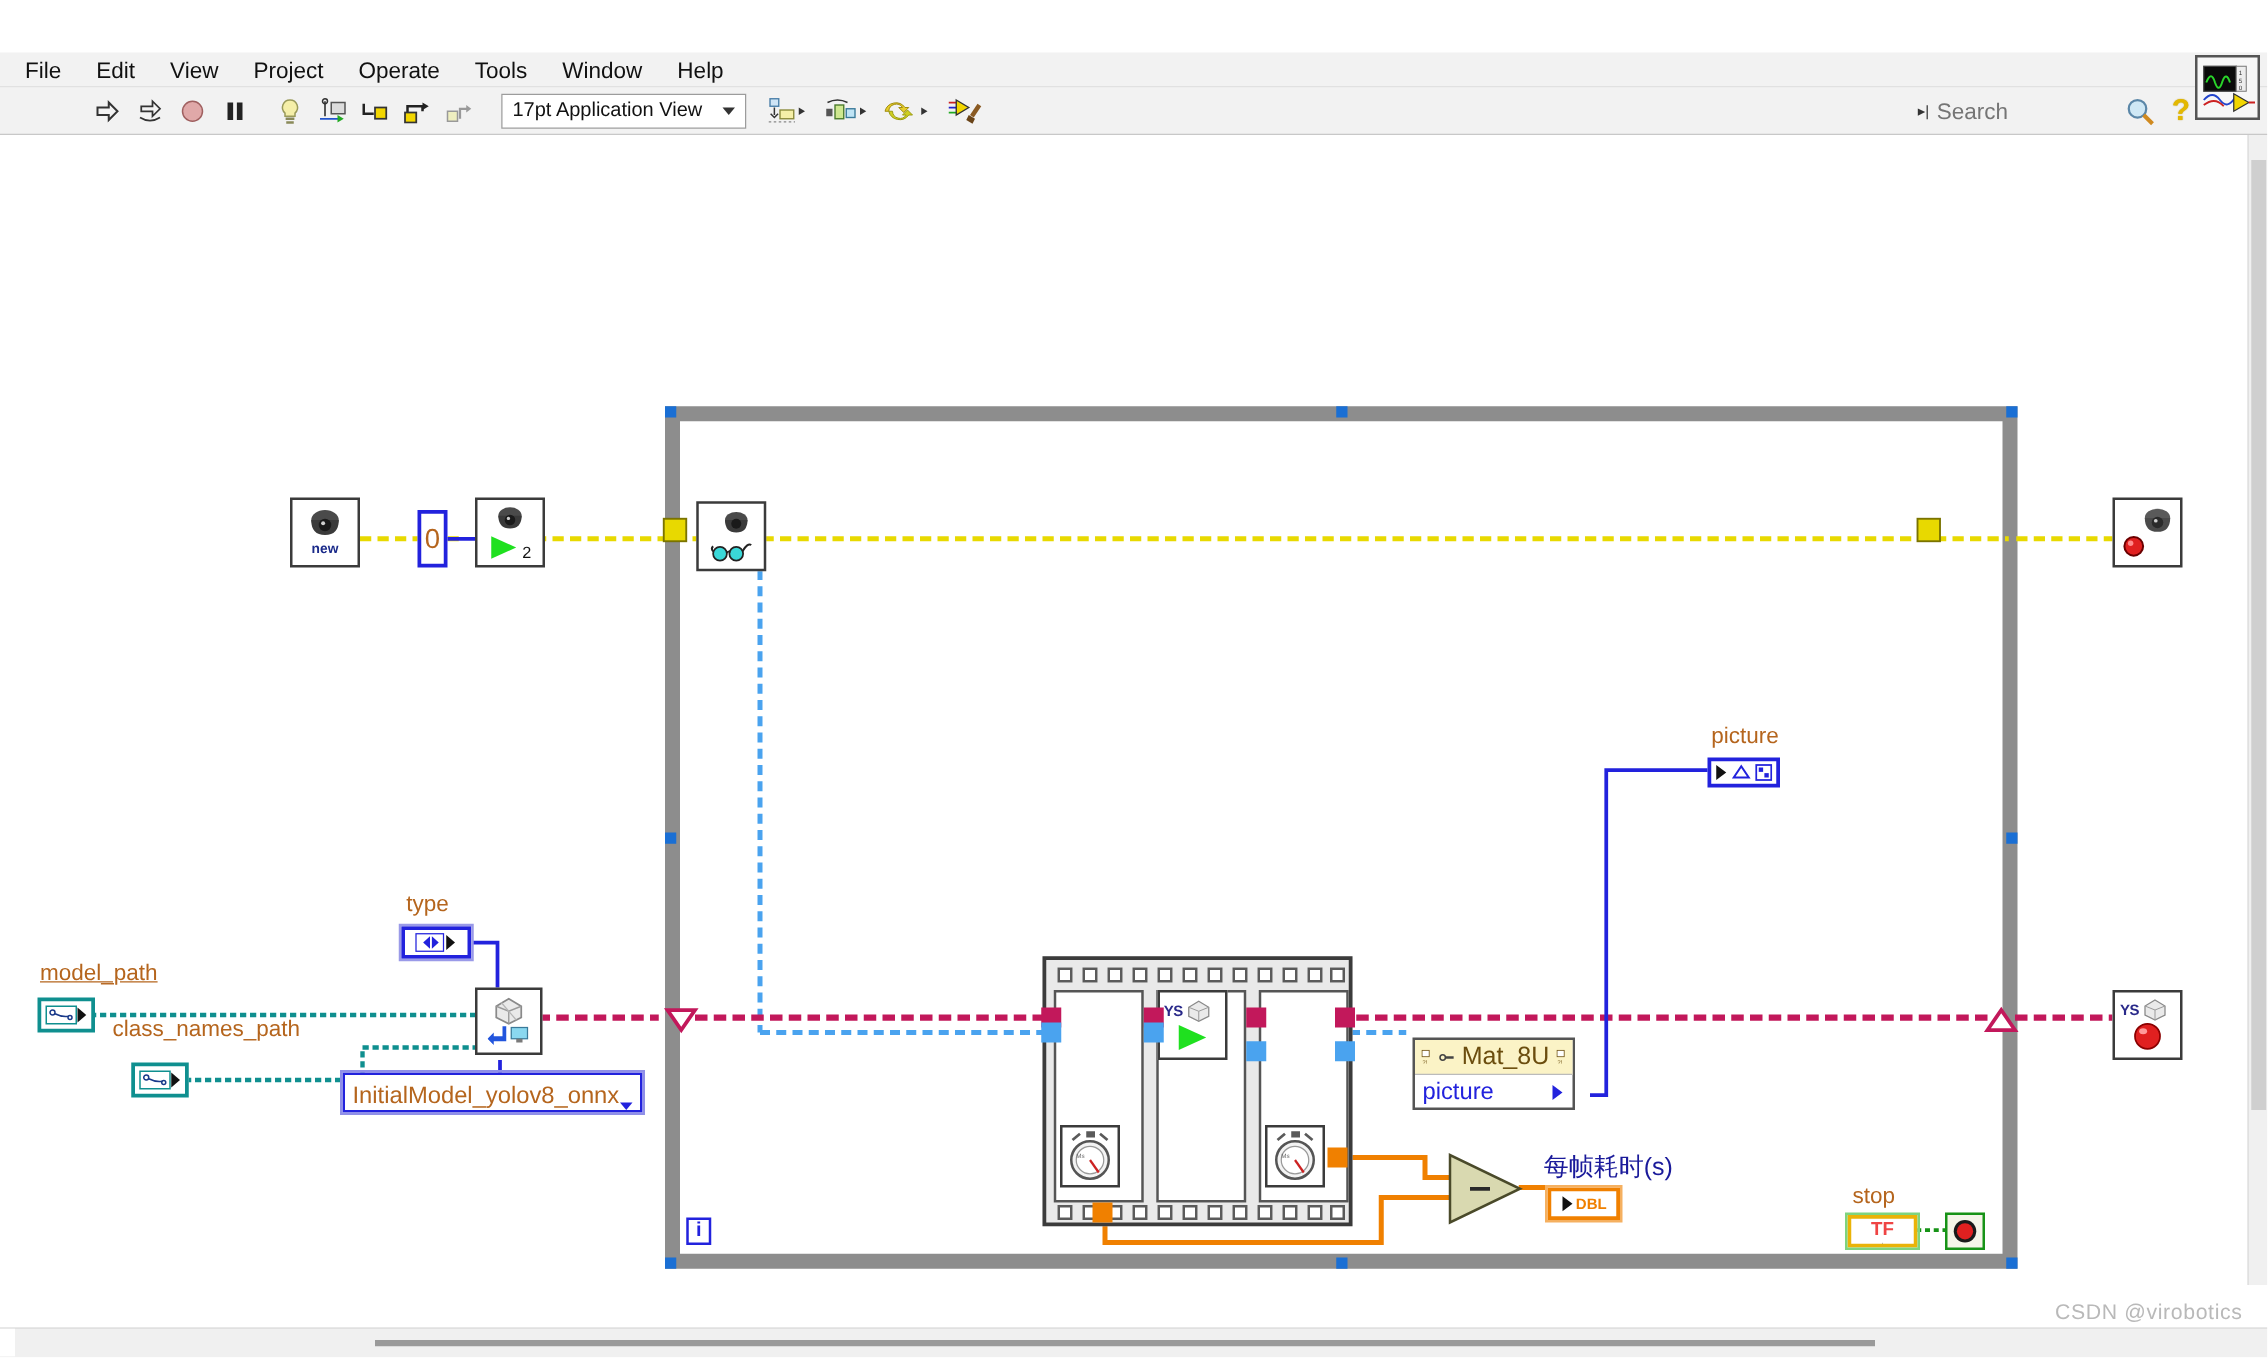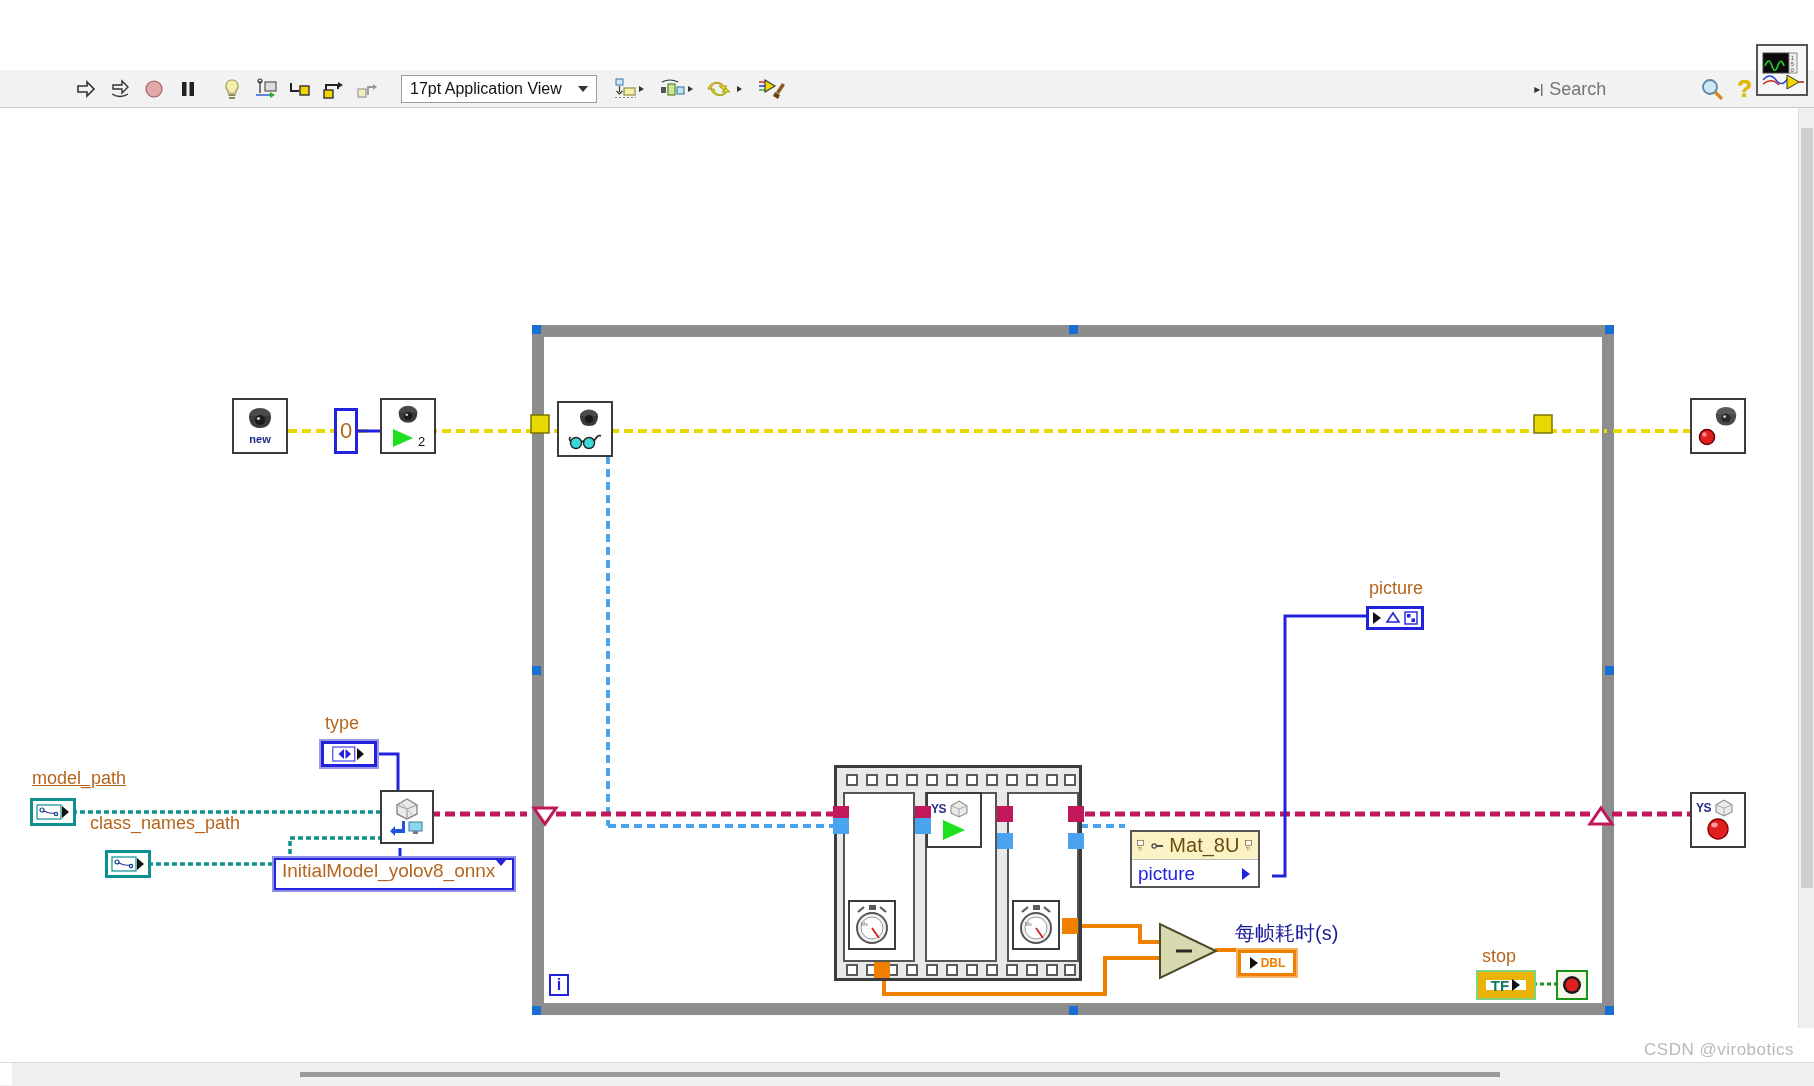--- a/index.html
+++ b/index.html
@@ -176,39 +176,39 @@
     background: #ffffff;
     display:flex; align-items:center; justify-content:center;
   }
   .term-blue {
     position:absolute;
     border: 3px solid #2222dd;
     background: #ffffff;
   }
   .term-green {
     position:absolute;
-    border: 8px solid #eab308;
+    border: 3px solid #eab308;
     background:#ffffff;
     display:flex;align-items:center;justify-content:center;
-    font-size:13px;font-weight:bold;color:#0f766e;
+    font-size:13px;font-weight:bold;color:#ef4444;flex-direction:column;
   }
   .term-orange {
     position:absolute;
     border: 3px solid #f08000;
     background:#ffffff;
     display:flex;align-items:center;justify-content:center;
     font-size:12px;font-weight:bold;color:#f08000;
   }
 
   .combo {
     position:absolute;
     border: 2px solid #2222dd;
     outline: 2px solid #8f8fe8;
     background: #ffffff;
-    display:flex; align-items:flex-start; justify-content:space-between;
+    display:flex; align-items:flex-end; justify-content:space-between;
     padding: 0 6px;
     font-size: 19px; color: #b5651d;
     white-space: nowrap;
   }
 
   .prop-node {
     position: absolute;
     border: 2px solid #555;
     background: #ffffff;
   }
@@ -244,20 +244,30 @@
     display:flex;align-items:center;justify-content:center;
   }
   .small-text { font-size: 15px; }
 </style>
 </head>
 <body>
 
 <div class="app">
 
 
+  <div class="menubar">
+    <div class="menu-item">File</div>
+    <div class="menu-item">Edit</div>
+    <div class="menu-item">View</div>
+    <div class="menu-item">Project</div>
+    <div class="menu-item">Operate</div>
+    <div class="menu-item">Tools</div>
+    <div class="menu-item">Window</div>
+    <div class="menu-item">Help</div>
+  </div>
 
   <div class="toolbar">
     <div class="tb-icon">
       <svg width="22" height="22" viewBox="0 0 22 22">
           <path d="M3 8 h9 V4 l7 7 -7 7 v-4 H3 z" fill="none" stroke="#333" stroke-width="1.6"></path>
         </svg>
     </div>
     <div class="tb-icon">
       <svg width="22" height="22" viewBox="0 0 22 22">
           <path d="M4 7 h9 V3 l6 6 -6 6 v-4 H4 z" fill="none" stroke="#333" stroke-width="1.4"></path>

